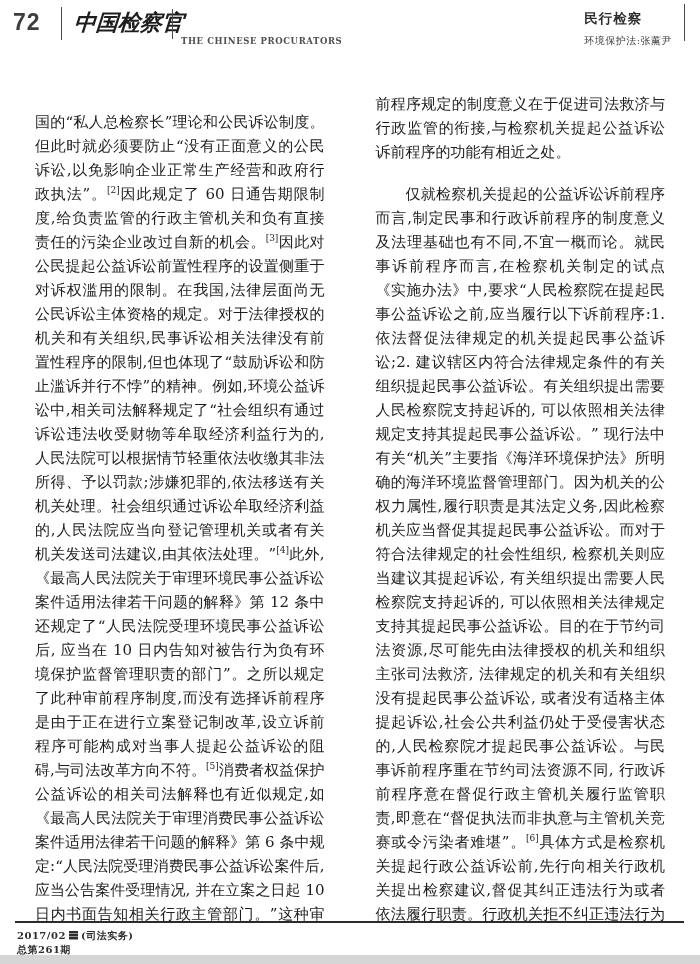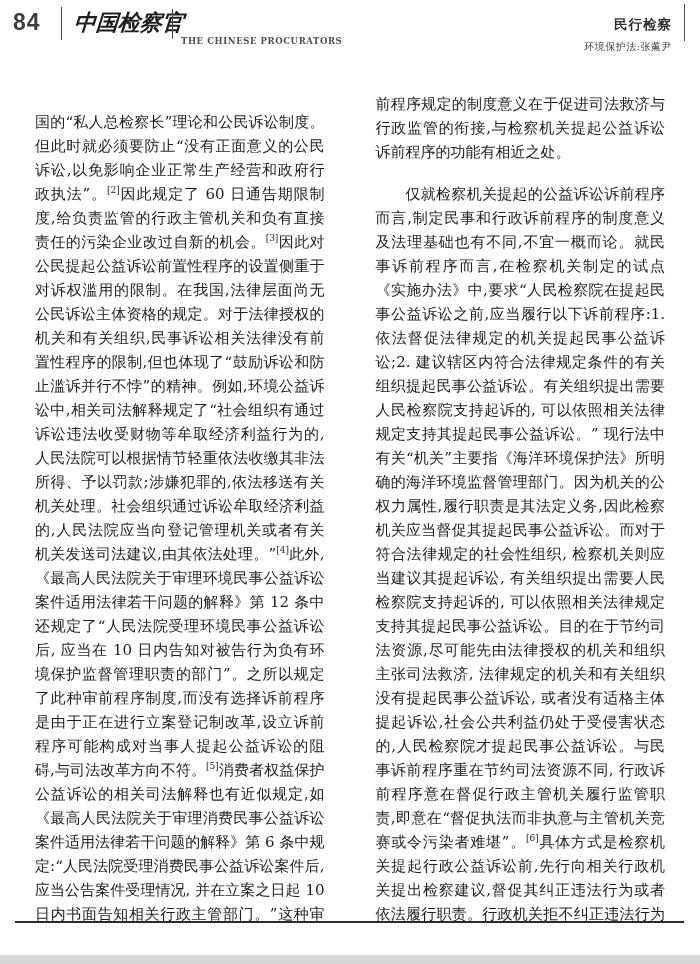--- a/index.html
+++ b/index.html
@@ -21,21 +21,21 @@
     position:absolute; left:74px; top:8px;
     font-size:22px; font-weight:bold; font-style:italic;
     color:#1d1d1d; letter-spacing:0px; transform:skewX(-4deg);
     white-space:nowrap;
   }
   .logo-en {
     position:absolute; left:181px; top:36px;
     font-size:8.5px; font-weight:bold; color:#4f4f4f;
     letter-spacing:0.6px; white-space:nowrap;
   }
-  .header-right { position:absolute; right:28px; top:16px; text-align:right; }
+  .header-right { position:absolute; right:28px; top:10px; }
   .header-section {
     font-family:"Liberation Sans","DejaVu Sans",sans-serif;
     font-size:13.5px; font-weight:bold; color:#2e2e2e; letter-spacing:1px;
   }
   .header-editor { margin-top:6px; font-size:10px; color:#3c3c3c; letter-spacing:0.5px; }
   
   .content {
     position:absolute; left:17px; top:92px; width:666px; height:844px;
     column-count:2; column-gap:15px; column-fill:auto;
     font-size:15px; line-height:24px; color:#1e1e1e;
@@ -61,32 +61,36 @@
   }
   .bottom-strip {
     position:absolute; left:0; bottom:0; width:700px; height:9px; background:#d6d6d6;
   }
 </style>
 </head>
 <body>
 
 <div class="page">
 
-  <div class="page-num">84</div>
+  <div class="page-num">72</div>
   <div class="vbar v1"></div>
   <div class="logo-cn">中国检察官</div>
   <div class="vbar v2"></div>
   <div class="logo-en">THE CHINESE PROCURATORS</div>
   <div class="header-right">
     <div class="header-section">民行检察</div>
     <div class="header-editor">环境保护法:张薰尹</div>
   </div>
   <div class="vbar v3"></div>
 
   <div class="content">
     <p>国的“私人总检察长”理论和公民诉讼制度。但此时就必须要防止“没有正面意义的公民诉讼,以免影响企业正常生产经营和政府行政执法”。<sup>[2]</sup>因此规定了 60 日通告期限制度,给负责监管的行政主管机关和负有直接责任的污染企业改过自新的机会。<sup>[3]</sup>因此对公民提起公益诉讼前置性程序的设置侧重于对诉权滥用的限制。在我国,法律层面尚无公民诉讼主体资格的规定。对于法律授权的机关和有关组织,民事诉讼相关法律没有前置性程序的限制,但也体现了“鼓励诉讼和防止滥诉并行不悖”的精神。例如,环境公益诉讼中,相关司法解释规定了“社会组织有通过诉讼违法收受财物等牟取经济利益行为的,人民法院可以根据情节轻重依法收缴其非法所得、予以罚款;涉嫌犯罪的,依法移送有关机关处理。社会组织通过诉讼牟取经济利益的,人民法院应当向登记管理机关或者有关机关发送司法建议,由其依法处理。”<sup>[4]</sup>此外,《最高人民法院关于审理环境民事公益诉讼案件适用法律若干问题的解释》第 12 条中还规定了“人民法院受理环境民事公益诉讼后, 应当在 10 日内告知对被告行为负有环境保护监督管理职责的部门”。之所以规定了此种审前程序制度,而没有选择诉前程序是由于正在进行立案登记制改革,设立诉前程序可能构成对当事人提起公益诉讼的阻碍,与司法改革方向不符。<sup>[5]</sup>消费者权益保护公益诉讼的相关司法解释也有近似规定,如《最高人民法院关于审理消费民事公益诉讼案件适用法律若干问题的解释》第 6 条中规定:“人民法院受理消费民事公益诉讼案件后, 应当公告案件受理情况, 并在立案之日起 10 日内书面告知相关行政主管部门。”这种审前程序规定的制度意义在于促进司法救济与行政监管的衔接,与检察机关提起公益诉讼诉前程序的功能有相近之处。</p>
     <p class="indent">仅就检察机关提起的公益诉讼诉前程序而言,制定民事和行政诉前程序的制度意义及法理基础也有不同,不宜一概而论。就民事诉前程序而言,在检察机关制定的试点《实施办法》中,要求“人民检察院在提起民事公益诉讼之前,应当履行以下诉前程序:1.依法督促法律规定的机关提起民事公益诉讼;2. 建议辖区内符合法律规定条件的有关组织提起民事公益诉讼。有关组织提出需要人民检察院支持起诉的, 可以依照相关法律规定支持其提起民事公益诉讼。” 现行法中有关“机关”主要指《海洋环境保护法》所明确的海洋环境监督管理部门。因为机关的公权力属性,履行职责是其法定义务,因此检察机关应当督促其提起民事公益诉讼。而对于符合法律规定的社会性组织, 检察机关则应当建议其提起诉讼, 有关组织提出需要人民检察院支持起诉的, 可以依照相关法律规定支持其提起民事公益诉讼。目的在于节约司法资源,尽可能先由法律授权的机关和组织主张司法救济, 法律规定的机关和有关组织没有提起民事公益诉讼, 或者没有适格主体提起诉讼,社会公共利益仍处于受侵害状态的,人民检察院才提起民事公益诉讼。与民事诉前程序重在节约司法资源不同, 行政诉前程序意在督促行政主管机关履行监管职责,即意在“督促执法而非执意与主管机关竞赛或令污染者难堪”。<sup>[6]</sup>具体方式是检察机关提起行政公益诉讼前,先行向相关行政机关提出检察建议,督促其纠正违法行为或者依法履行职责。行政机关拒不纠正违法行为或者不履行法定职责, 国家和社会公共利益仍处于受侵害状态的, 人民检察院可以提起行政公益诉讼。原因在于行政机关是公益的主要代表者,而且在保护公益方面相对于司法手段更具效率性, 以环境保护为例, 中国环境统计年报显示,2005 年至 2012 年,我国环境信访量年均约 77 万件,但进入司法程序的不足 1%。东部发达地区也不例外,例如江苏,仅环境污染所引发的信访每年就达 4 万件,行政处罚量也有 6000 余件,但每年各类环境案件总和仅 100 件左右。新修订的《环境保护法》第 6 条也规定了:“地方各级人民政府应当对本行政区域的环境质量负责。”可见公益诉讼则更多的是作为补充性手段。诉前程序的规定同时有助于帮助试点机关克服功利取向, 保障行政权与司法权的合理配置。</p>
   </div>
 
   <div class="footer-rule"></div>
+  <div class="footer-left">
+    <div class="issue-line"><span>2017/02</span><span class="box-icon"></span><span>(司法实务)</span></div>
+    <div>总第261期</div>
+  </div>
   <div class="bottom-strip"></div>
 
 </div>
 
 </body></html>

